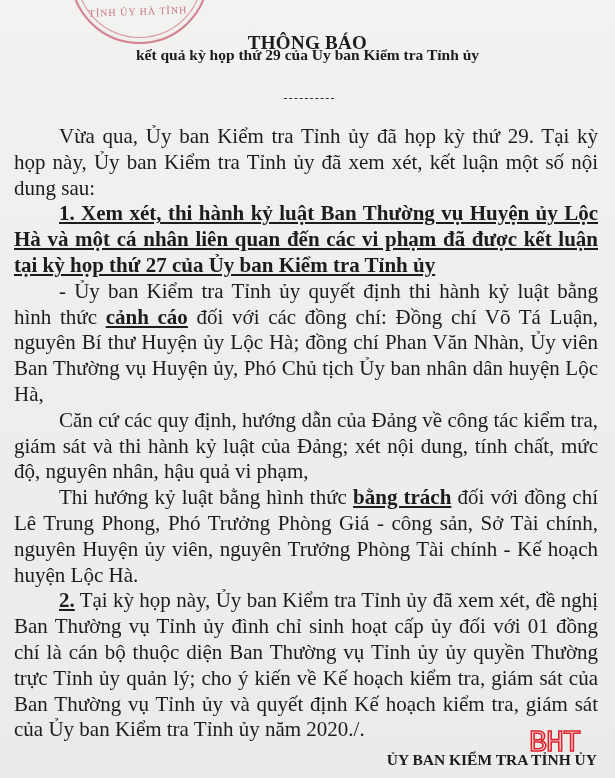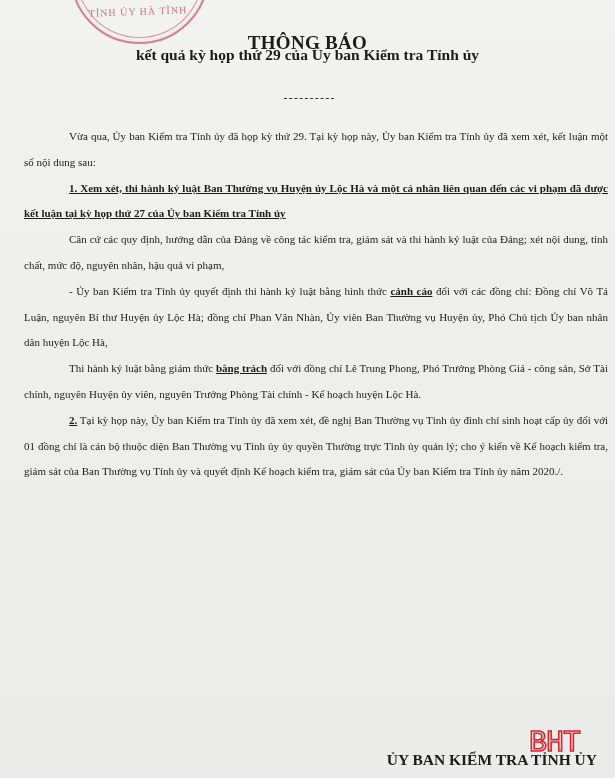--- a/index.html
+++ b/index.html
@@ -26,22 +26,22 @@
   }
   .subtitle {
     position:absolute; left:0; width:615px; top:46px; text-align:center;
     font-size:15.5px; font-weight:bold;
   }
   .divider {
     position:absolute; left:284px; top:98px; width:50px; height:0;
     border-top:1.5px dashed #333;
   }
   .body {
-    position:absolute; left:24px; top:124px; width:584px;
-    font-size:11px; line-height:25.8px; text-align:justify;
+    position:absolute; left:14px; top:124px; width:584px;
+    font-size:21px; line-height:25.8px; text-align:justify;
   }
   .body p { margin:0; }
   .indent { text-indent:45px; }
   .b { font-weight:bold;text-decoration:underline; }
   .sign {
     position:absolute; right:18px; top:751px; font-size:15.5px; font-weight:bold;
   }
   .logo {
     position:absolute; left:529px; top:728px;
     font-family:Liberation Mono, monospace;
@@ -56,21 +56,21 @@
   <div class="seal"></div>
   <div class="seal-text">TỈNH ỦY HÀ TĨNH</div>
 
   <div class="title">THÔNG BÁO</div>
   <div class="subtitle">kết quả kỳ họp thứ 29 của Ủy ban Kiểm tra Tỉnh ủy</div>
   <div class="divider"></div>
 
   <div class="body">
     <p class="indent">Vừa qua, Ủy ban Kiểm tra Tỉnh ủy đã họp kỳ thứ 29. Tại kỳ họp này, Ủy ban Kiểm tra Tỉnh ủy đã xem xét, kết luận một số nội dung sau:</p>
     <p class="indent b">1. Xem xét, thi hành kỷ luật Ban Thường vụ Huyện ủy Lộc Hà và một cá nhân liên quan đến các vi phạm đã được kết luận tại kỳ họp thứ 27 của Ủy ban Kiểm tra Tỉnh ủy</p>
+    <p class="indent"><span>- Ủy ban Kiểm tra Tỉnh ủy quyết định thi hành kỷ luật bằng hình thức </span><span class="b">cảnh cáo</span><span> đối với các đồng chí: Đồng chí Võ Tá Luận, nguyên Bí thư Huyện ủy Lộc Hà; đồng chí Phan Văn Nhàn, Ủy viên Ban Thường vụ Huyện ủy, Phó Chủ tịch Ủy ban nhân dân huyện Lộc Hà,</span></p>
     <p class="indent">Căn cứ các quy định, hướng dẫn của Đảng về công tác kiểm tra, giám sát và thi hành kỷ luật của Đảng; xét nội dung, tính chất, mức độ, nguyên nhân, hậu quả vi phạm,</p>
-    <p class="indent"><span>- Ủy ban Kiểm tra Tỉnh ủy quyết định thi hành kỷ luật bằng hình thức </span><span class="b">cảnh cáo</span><span> đối với các đồng chí: Đồng chí Võ Tá Luận, nguyên Bí thư Huyện ủy Lộc Hà; đồng chí Phan Văn Nhàn, Ủy viên Ban Thường vụ Huyện ủy, Phó Chủ tịch Ủy ban nhân dân huyện Lộc Hà,</span></p>
-    <p class="indent"><span>Thi hành kỷ luật bằng giám thức </span><span class="b">bằng trách</span><span> đối với đồng chí Lê Trung Phong, Phó Trưởng Phòng Giá - công sản, Sở Tài chính, nguyên Huyện ủy viên, nguyên Trưởng Phòng Tài chính - Kế hoạch huyện Lộc Hà.</span></p>
+    <p class="indent"><span>Thi hướng kỷ luật bằng hình thức </span><span class="b">bằng trách</span><span> đối với đồng chí Lê Trung Phong, Phó Trưởng Phòng Giá - công sản, Sở Tài chính, nguyên Huyện ủy viên, nguyên Trưởng Phòng Tài chính - Kế hoạch huyện Lộc Hà.</span></p>
     <p class="indent"><span class="b">2.</span><span> Tại kỳ họp này, Ủy ban Kiểm tra Tỉnh ủy đã xem xét, đề nghị Ban Thường vụ Tỉnh ủy đình chỉ sinh hoạt cấp ủy đối với 01 đồng chí là cán bộ thuộc diện Ban Thường vụ Tỉnh ủy ủy quyền Thường trực Tỉnh ủy quản lý; cho ý kiến về Kế hoạch kiểm tra, giám sát của Ban Thường vụ Tỉnh ủy và quyết định Kế hoạch kiểm tra, giám sát của Ủy ban Kiểm tra Tỉnh ủy năm 2020./.</span></p>
   </div>
 
   <div class="logo">BHT</div>
   <div class="sign">ỦY BAN KIỂM TRA TỈNH ỦY</div>
 </div>
 
 </body></html>

